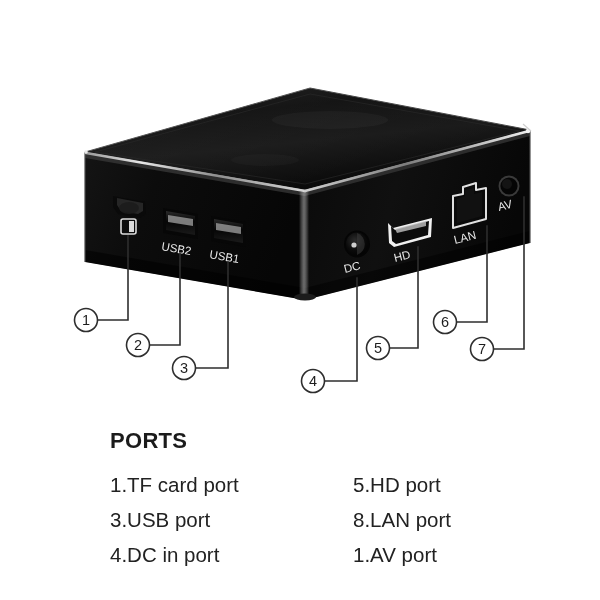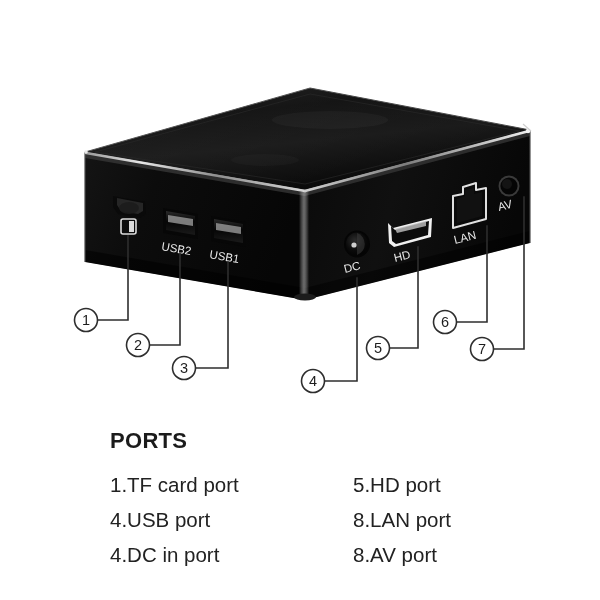--- a/index.html
+++ b/index.html
@@ -285,24 +285,24 @@
         </g>
       </g>
     </svg>
   </div>
 
   <div id="legend">
     <div id="legend-title">PORTS</div>
 
     <div class="legend-col" id="legend-col-left">
       <div class="legend-item">1.TF card port</div>
-      <div class="legend-item">4.USB port</div>
+      <div class="legend-item">3.USB port</div>
       <div class="legend-item">4.DC in port</div>
     </div>
 
     <div class="legend-col" id="legend-col-right">
       <div class="legend-item">5.HD port</div>
       <div class="legend-item">8.LAN port</div>
-      <div class="legend-item">8.AV port</div>
+      <div class="legend-item">1.AV port</div>
     </div>
   </div>
 
 </div>
 
 </body></html>

